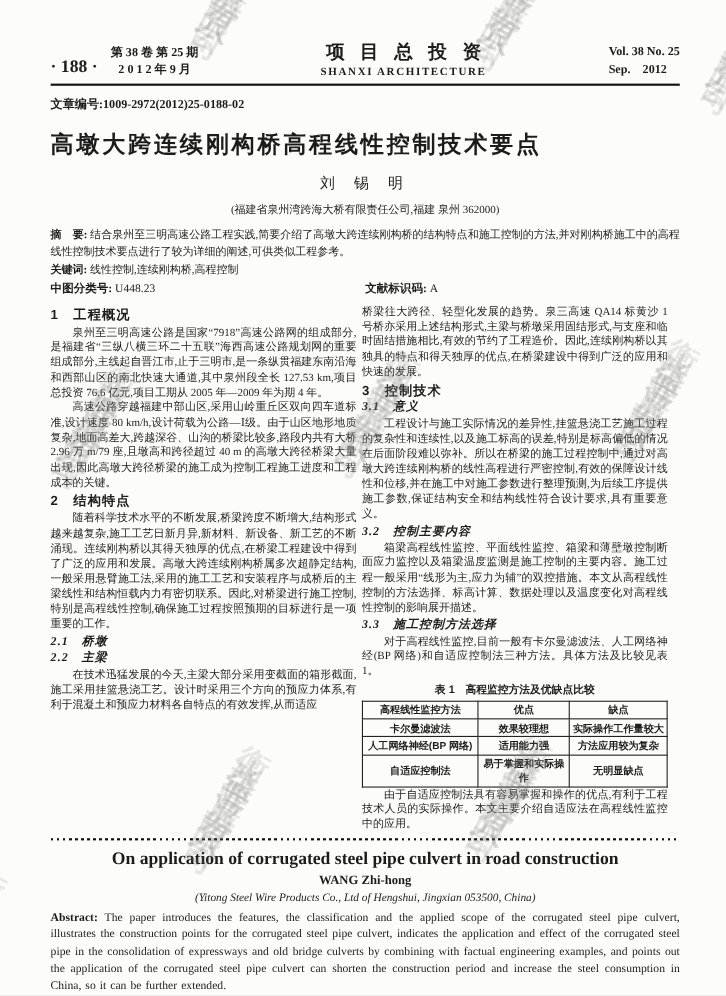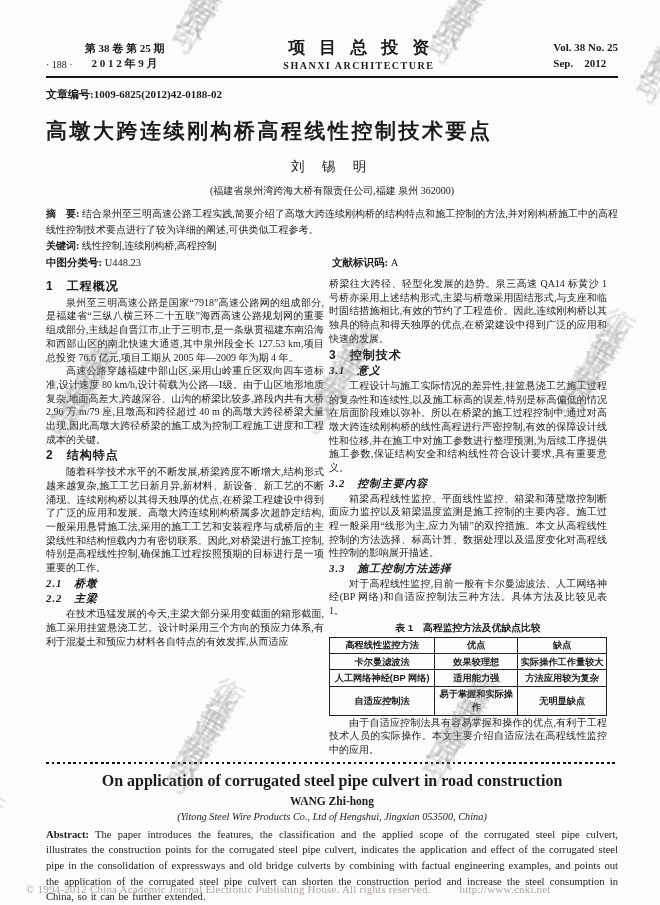--- a/index.html
+++ b/index.html
@@ -15,21 +15,21 @@
     font-size:30px; letter-spacing:9px; font-weight:bold;
     color:rgba(120,120,118,0.16); white-space:nowrap; pointer-events:none; z-index:3;
   }
   
   .content { position:absolute; left:46px; top:36px; width:572px; z-index:2; }
 
   
   .hdr { display:flex; justify-content:space-between; align-items:flex-end;
          border-bottom:2px solid #161616; padding-bottom:5px; }
   .hdr-left { display:flex; align-items:flex-end; gap:12px; }
-  .page-num { font-size:10px; font-weight:normal; padding-bottom:1px; }
+  .page-num { font-size:16px; font-weight:bold; padding-bottom:1px; }
   .vol-cn { text-align:center; font-size:11px; font-weight:bold; line-height:1.35; white-space:pre; }
   .hdr-center { text-align:center; }
   .journal-cn { font-size:17px; font-weight:bold; letter-spacing:14px; margin-left:14px; }
   .journal-en { font-size:10px; font-weight:bold; letter-spacing:1.5px; margin-top:1px; }
   .hdr-right { font-size:11px; font-weight:bold; line-height:1.4; white-space:pre; }
 
   .art-num { margin-top:9px; font-size:11px; font-weight:bold; }
 
   .title { margin-top:15px; text-align:left; font-size:21px; font-weight:bold; letter-spacing:2.5px; }
   .author { margin-top:13px; text-align:center; font-size:13.5px; letter-spacing:7px; }
@@ -96,21 +96,21 @@
 2 0 1 2 年 9 月</span>
       </div>
       <div class="hdr-center">
         <div class="journal-cn">项目总投资</div>
         <div class="journal-en">SHANXI  ARCHITECTURE</div>
       </div>
       <div class="hdr-right">Vol. 38 No. 25
 Sep.    2012</div>
     </div>
 
-    <div class="art-num">文章编号:1009-6825(2012)42-0188-02</div>
+    <div class="art-num">文章编号:1009-2972(2012)25-0188-02</div>
 
     <div class="title">高墩大跨连续刚构桥高程线性控制技术要点</div>
     <div class="author">刘 锡 明</div>
     <div class="affil">(福建省泉州湾跨海大桥有限责任公司,福建 泉州  362000)</div>
 
     <div class="meta">
       <span class="b">摘　要:</span>
       <span>结合泉州至三明高速公路工程实践,简要介绍了高墩大跨连续刚构桥的结构特点和施工控制的方法,并对刚构桥施工中的高程线性控制技术要点进行了较为详细的阐述,可供类似工程参考。</span>
     </div>
     <div class="meta" style="margin-top:1px">
@@ -185,18 +185,14 @@
     <div class="en-title">On application of corrugated steel pipe culvert in road construction</div>
     <div class="en-author">WANG Zhi-hong</div>
     <div class="en-affil">(Yitong Steel Wire Products Co., Ltd of Hengshui, Jingxian 053500, China)</div>
     <div class="en-abs">
       <span class="b">Abstract:</span>
       <span>The paper introduces the features, the classification and the applied scope of the corrugated steel pipe culvert, illustrates the construction points for the corrugated steel pipe culvert, indicates the application and effect of the corrugated steel pipe in the consolidation of expressways and old bridge culverts by combining with factual engineering examples, and points out the application of the corrugated steel pipe culvert can shorten the construction period and increase the steel consumption in China, so it can be further extended.</span>
     </div>
 
   </div>
 
-  <div class="copyright">
-    <span>© 1994-2012 China Academic Journal Electronic Publishing House. All rights reserved.</span>
-    <span class="url">http://www.cnki.net</span>
-  </div>
 
 </div>
 
 </body></html>

